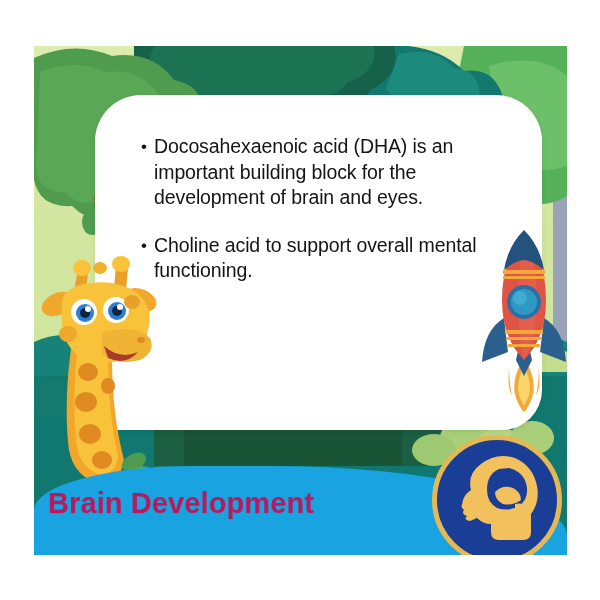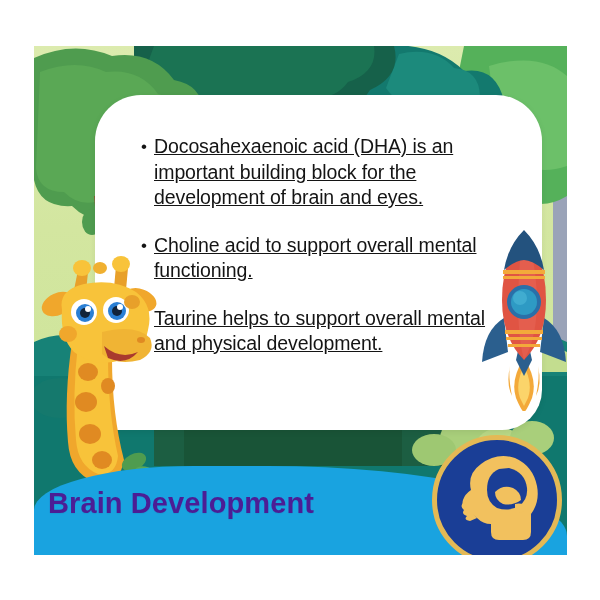--- a/index.html
+++ b/index.html
@@ -32,39 +32,39 @@
     z-index:14;
   }
 
   #card-text{
     position:absolute;left:107px;top:88px;width:376px;
     z-index:20;color:#141414;
   }
   .bullet-row{display:flex;margin-bottom:22px;}
   .bullet-row:last-child{margin-bottom:0;}
   .dot{flex:0 0 13px;font-size:17px;line-height:25.5px;color:#141414;}
-  .btxt{font-size:19.5px;line-height:25.5px;letter-spacing:-.1px;text-decoration:underline;}
+  .btxt{font-size:19.5px;line-height:25.5px;letter-spacing:-.1px;}
 
   
   #teal{position:absolute;left:0;top:300px;width:100%;height:209px;
     background:#178277;}
   #teal2{position:absolute;left:0;top:330px;width:100%;height:179px;
     background:#10786e;}
 
   .scallop{position:absolute;border-radius:50%;}
 
   
   #banner{
     position:absolute;left:0;top:420px;width:100%;height:89px;
     background:#19a3e0;z-index:30;
     border-radius:160px 300px 0 0 / 44px 70px 0 0;
   }
   #banner-title{
     position:absolute;left:14px;top:441px;z-index:33;
-    color:#4c1d95;font-size:29px;font-weight:700;letter-spacing:.1px;
+    color:#be185d;font-size:29px;font-weight:700;letter-spacing:.1px;
     text-shadow:0 1px 1px rgba(0,0,0,.05);
   }
 
   
   #badge{
     position:absolute;left:398px;top:389px;width:130px;height:130px;
     border-radius:50%;background:#1a3e96;
     border:5px solid #e4b955;box-sizing:border-box;z-index:40;
   }
   #badge svg{position:absolute;left:0;top:0;}
@@ -216,24 +216,20 @@
 
     <div id="card-text">
       <div class="bullet-row">
         <span class="dot">•</span>
         <span class="btxt">Docosahexaenoic acid (DHA) is an important building block for the development of brain and eyes.</span>
       </div>
       <div class="bullet-row">
         <span class="dot">•</span>
         <span class="btxt">Choline acid to support overall mental functioning.</span>
       </div>
-      <div class="bullet-row">
-        <span class="dot">•</span>
-        <span class="btxt">Taurine helps to support overall mental and physical development.</span>
-      </div>
     </div>
 
     <div id="banner"></div>
     <div id="banner-title">Brain Development</div>
 
     <div id="badge">
       <svg width="120" height="120" viewBox="0 0 120 120">
 
         <path d="M78 18 Q96 26 100 46 Q103 62 94 74 L94 92 Q94 100 86 100 L62 100
                  Q54 100 54 92 L54 84 Q46 84 40 78 L30 70 Q24 66 26 60

